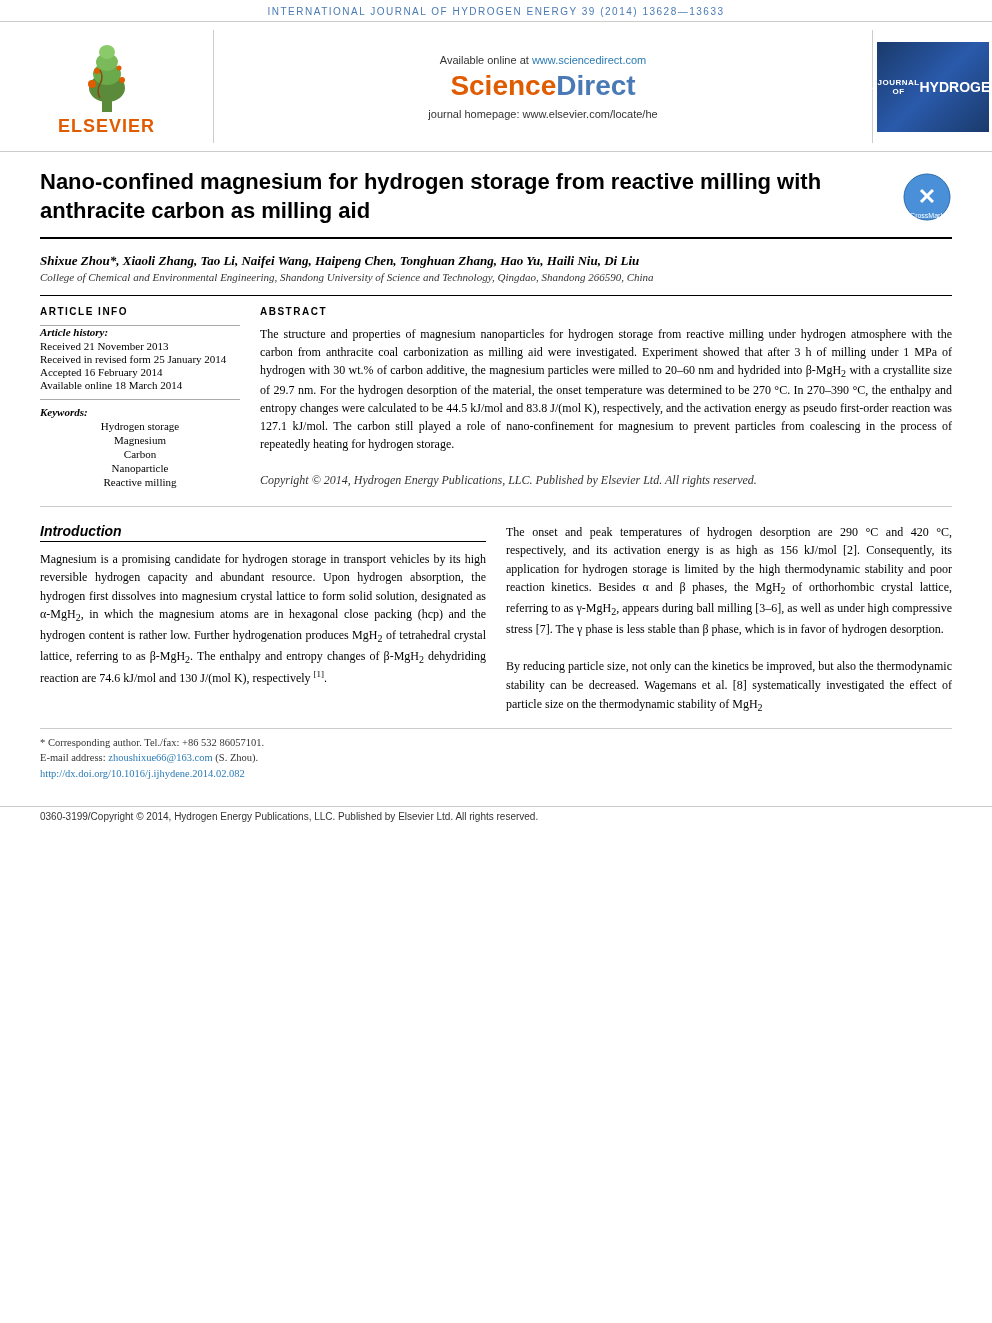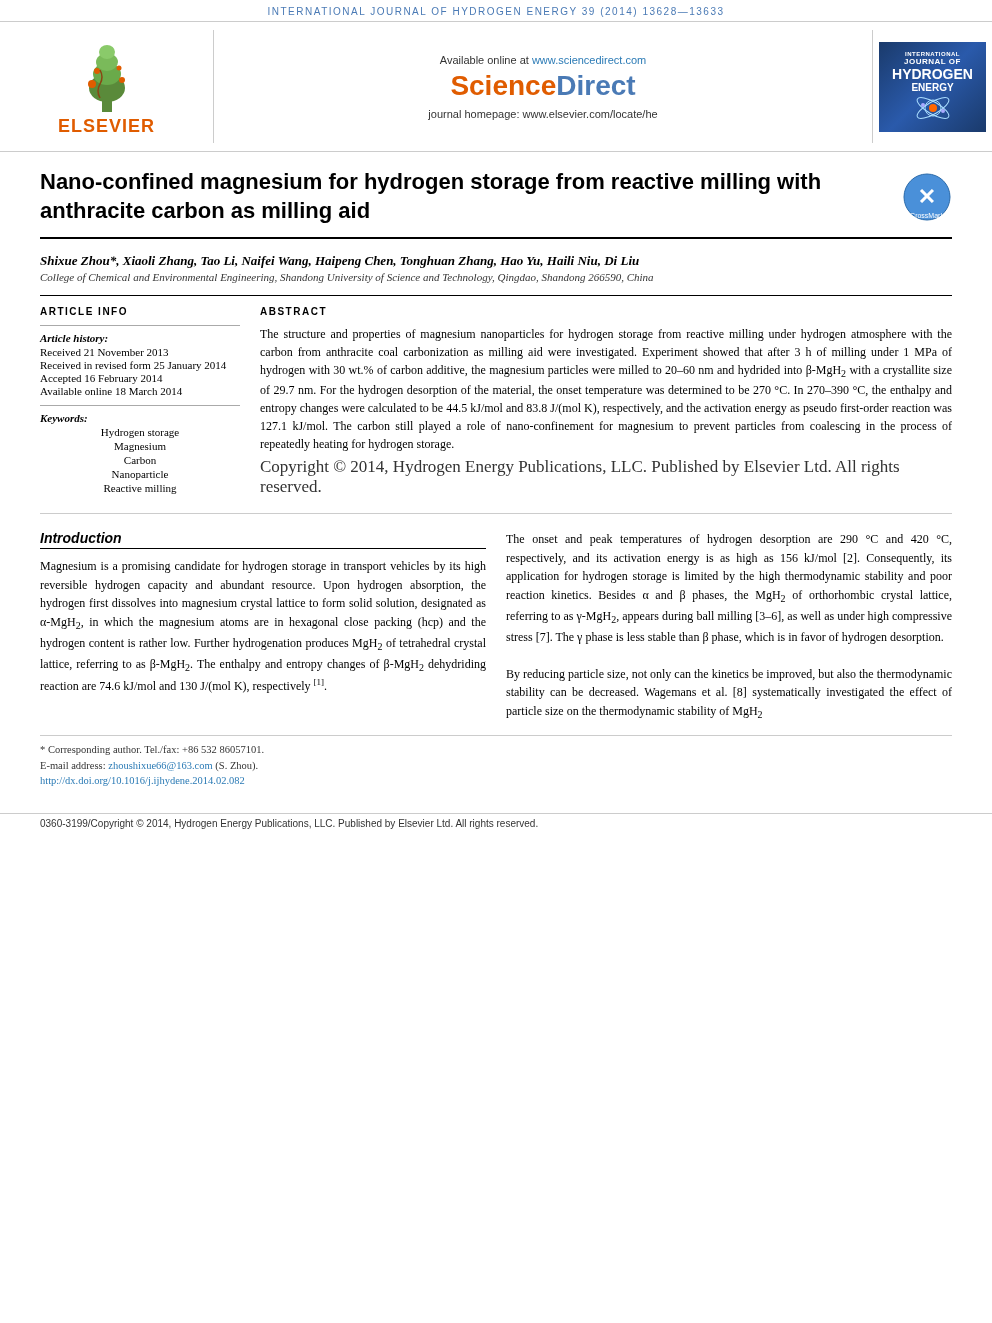--- a/index.html
+++ b/index.html
@@ -97,21 +97,21 @@
       align-items: center;
       justify-content: center;
       border-left: 1px solid #ccc;
       padding: 6px;
     }
     .hydrogen-logo {
       width: 112px;
       height: 90px;
       background: linear-gradient(135deg, #1a3a6b 0%, #2a5aab 50%, #1a3a6b 100%);
       display: flex;
-      flex-direction: column;
+      flex-direction: row;
       align-items: center;
       justify-content: center;
       color: #fff;
       font-family: Arial, sans-serif;
       font-size: 8px;
       font-weight: bold;
       text-align: center;
       padding: 4px;
       position: relative;
     }
@@ -199,21 +199,20 @@
       font-size: 10px;
       font-weight: bold;
       letter-spacing: 1.5px;
       text-transform: uppercase;
       font-family: Arial, sans-serif;
       margin-bottom: 8px;
     }
 
     .article-info-block {
       border-top: 1px solid #aaa;
-      padding-top: 6px;
       margin-bottom: 8px;
     }
     .info-label {
       font-style: italic;
       font-size: 11px;
       font-weight: bold;
       margin-bottom: 2px;
     }
     .info-item {
       font-size: 11px;
@@ -289,23 +288,24 @@
     .bottom-bar {
       border-top: 1px solid #ccc;
       padding: 4px 40px;
       margin-top: 8px;
       font-size: 10px;
       color: #333;
       font-family: Arial, sans-serif;
     }
 
     .copyright-text {
-      font-size: 17px;
-      color: #333;
-      margin-top: 4px;
+      font-size: 12px;
+      color: #333;
+      margin-top: 20px;
+      font-style: italic;
     }
   </style>
 </head>
 <body>
 
 <div class="journal-banner">
   <span>International Journal of Hydrogen Energy 39 (2014) 13628—13633</span>
 </div>
 
 <div class="header">

